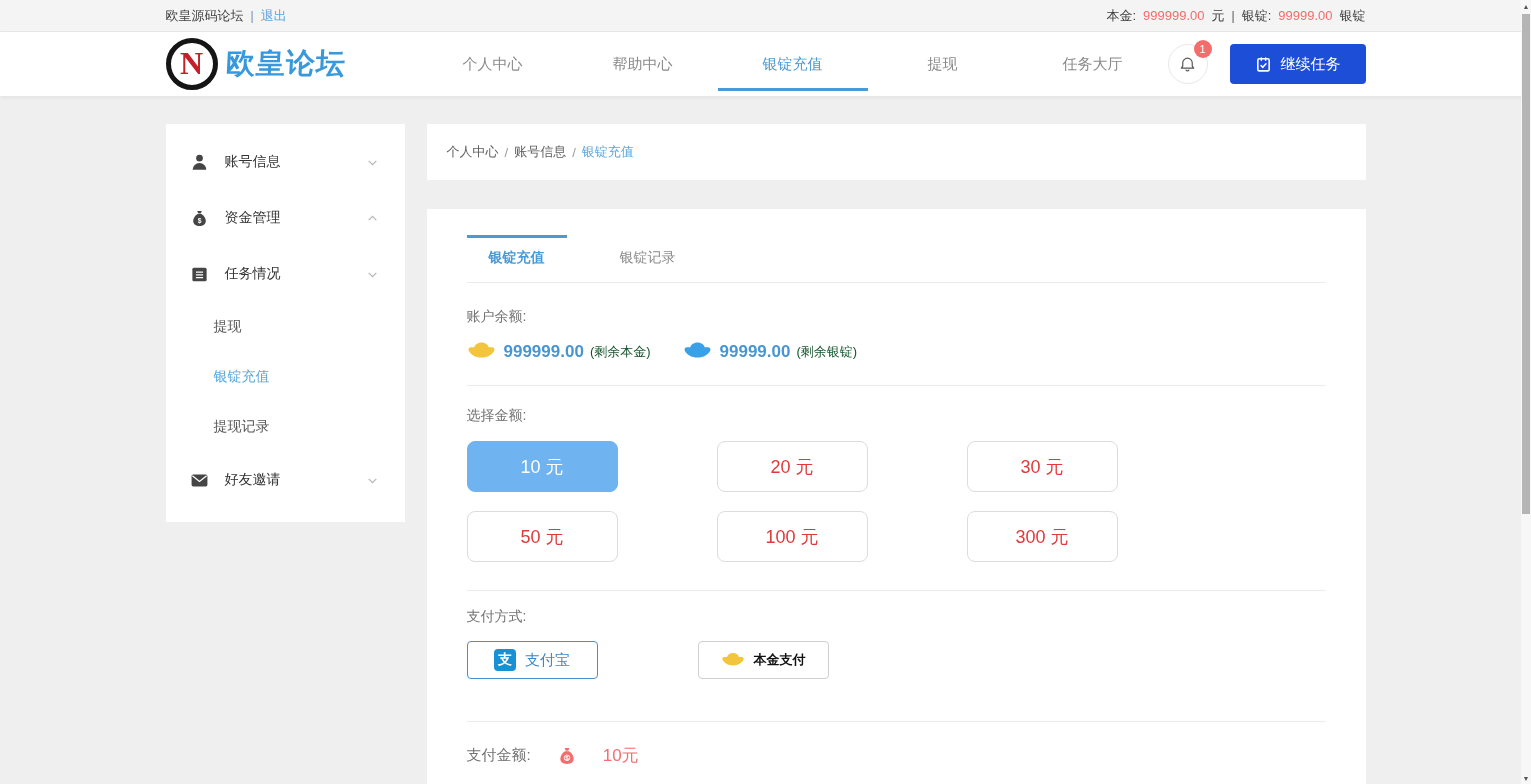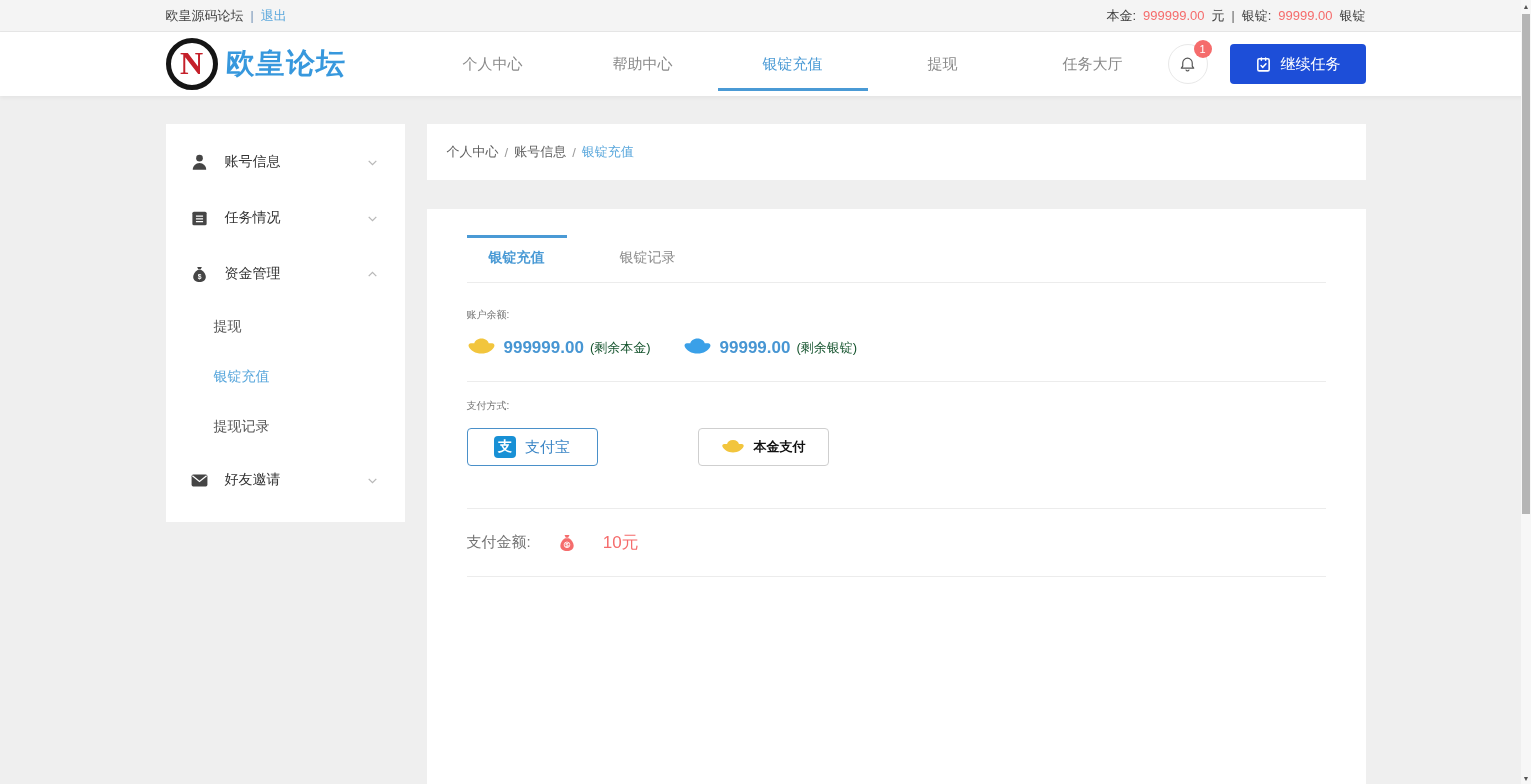--- a/index.html
+++ b/index.html
@@ -62,21 +62,21 @@
   .crumb.last { color:#59a7dc; }
 
   .main-card { background:#fff; padding:26px 40px 120px; min-height:575px; }
 
   .tabs { display:flex; gap:31px; border-bottom:1px solid #ececec; }
   .tab { width:100px; text-align:center; padding:11px 0 15px; font-size:14px; color:#8c8c8c;
     cursor:pointer; border-top:3px solid transparent; }
   .tab.active { color:#4a9ad5; font-weight:bold; border-top-color:#4a9ad5; }
 
   .section { border-bottom:1px solid #ececec; }
-  .sec-label { font-size:10px; color:#737373; }
+  .sec-label { font-size:14px; color:#737373; }
 
   .balance-sec { padding:25px 0 23px; }
   .balance-row { display:flex; align-items:center; margin-top:15px; }
   .bal-ico { width:29px; height:21px; margin-right:8px; }
   .bal-num { font-size:17px; color:#4796d3; font-weight:bold; }
   .bal-note { font-size:13px; color:#14532d; margin-left:6px; }
   .bal-group2 { margin-left:32px; display:flex; align-items:center; }
 
   .amount-sec { padding:21px 0 28px; }
   .amount-grid { display:grid; grid-template-columns:repeat(3,250px); row-gap:19px; margin-top:16px; }
@@ -173,37 +173,37 @@
         <circle cx="12" cy="6.5" r="4.2"></circle>
           <path d="M3.5 21c0-4.7 3.8-8.5 8.5-8.5s8.5 3.8 8.5 8.5z"></path>
       </svg>
       <span>账号信息</span>
       <svg class="chev" width="13" height="13" viewBox="0 0 24 24" fill="none" stroke="#b8b8b8" stroke-width="2.4">
           <path d="M5 9l7 7 7-7"></path>
         </svg>
     </div>
     <div class="side-item">
       <svg class="ico" viewBox="0 0 24 24">
-        <rect x="3" y="3.5" width="18" height="17" rx="2" fill="#454545"></rect>
-        <path d="M7.5 9h9M7.5 12.5h9M7.5 16h9" stroke="#fff" stroke-width="1.7"></path>
-      </svg>
-      <span>任务情况</span>
-      <svg class="chev" width="13" height="13" viewBox="0 0 24 24" fill="none" stroke="#b8b8b8" stroke-width="2.4">
-          <path d="M5 9l7 7 7-7"></path>
-        </svg>
-    </div>
-    <div class="side-item">
-      <svg class="ico" viewBox="0 0 24 24">
         <path d="M9 2.5h6l-1.6 3.2h-2.8z" fill="#454545"></path>
         <path d="M9.6 6.2h4.8c3.6 2.3 5.6 5.8 5.6 9 0 4-3.6 6.3-8 6.3s-8-2.3-8-6.3c0-3.2 2-6.7 5.6-9z" fill="#454545"></path>
         <text x="12" y="17.2" fill="#fff" font-size="8.5" font-weight="bold" text-anchor="middle">$</text>
       </svg>
       <span>资金管理</span>
       <svg class="chev" width="13" height="13" viewBox="0 0 24 24" fill="none" stroke="#b8b8b8" stroke-width="2.4">
           <path d="M5 15l7-7 7 7"></path>
+        </svg>
+    </div>
+    <div class="side-item">
+      <svg class="ico" viewBox="0 0 24 24">
+        <rect x="3" y="3.5" width="18" height="17" rx="2" fill="#454545"></rect>
+        <path d="M7.5 9h9M7.5 12.5h9M7.5 16h9" stroke="#fff" stroke-width="1.7"></path>
+      </svg>
+      <span>任务情况</span>
+      <svg class="chev" width="13" height="13" viewBox="0 0 24 24" fill="none" stroke="#b8b8b8" stroke-width="2.4">
+          <path d="M5 9l7 7 7-7"></path>
         </svg>
     </div>
     <div class="side-sub">提现</div>
     <div class="side-sub active">银锭充值</div>
     <div class="side-sub">提现记录</div>
     <div class="side-item">
       <svg class="ico" viewBox="0 0 24 24">
         <rect x="2" y="4.5" width="20" height="15" rx="2" fill="#454545"></rect>
         <path d="M3 6l9 7.2L21 6" stroke="#fff" stroke-width="1.6" fill="none"></path>
       </svg>
@@ -242,20 +242,31 @@
           <span class="bal-group2">
             <svg class="bal-ico" viewBox="0 0 32 22">
               <path d="M16 1c-4.5 0-7.4 2.7-7.9 5.2H4.4C2.5 6.2 1.1 8.1 1.9 9.8 3.8 14.3 9.3 17.6 16 17.6s12.2-3.3 14.1-7.8c.8-1.7-.6-3.6-2.5-3.6h-3.7C23.4 3.7 20.5 1 16 1z" fill="#3aa0e8"></path>
             </svg>
             <span class="bal-num">99999.00</span>
             <span class="bal-note">(剩余银锭)</span>
           </span>
         </div>
       </div>
 
+      <div class="section amount-sec">
+        <div class="sec-label">选择金额:</div>
+        <div class="amount-grid">
+          <div><button class="amt-btn selected">10 元</button></div>
+          <div><button class="amt-btn">20 元</button></div>
+          <div><button class="amt-btn">30 元</button></div>
+          <div><button class="amt-btn">50 元</button></div>
+          <div><button class="amt-btn">100 元</button></div>
+          <div><button class="amt-btn">300 元</button></div>
+        </div>
+      </div>
 
       <div class="section pay-sec">
         <div class="sec-label">支付方式:</div>
         <div class="pay-row">
           <button class="pay-btn alipay-btn">
             <span class="alipay-ico">支</span>
             <span>支付宝</span>
           </button>
           <button class="pay-btn principal-btn">
             <svg class="bal-ico" viewBox="0 0 32 22">

